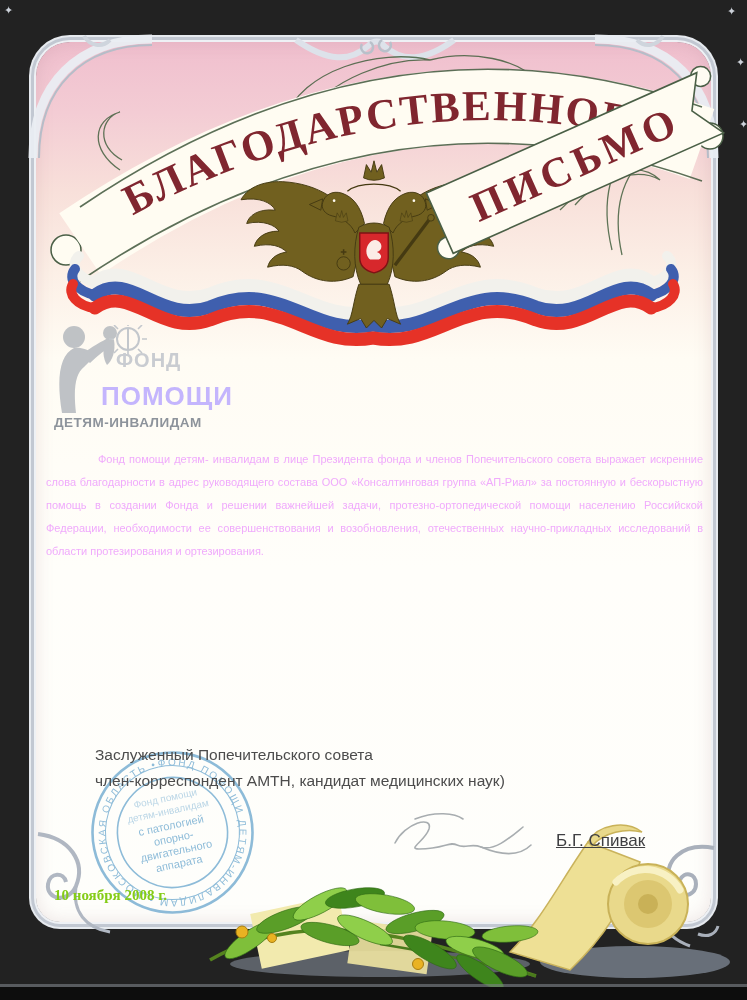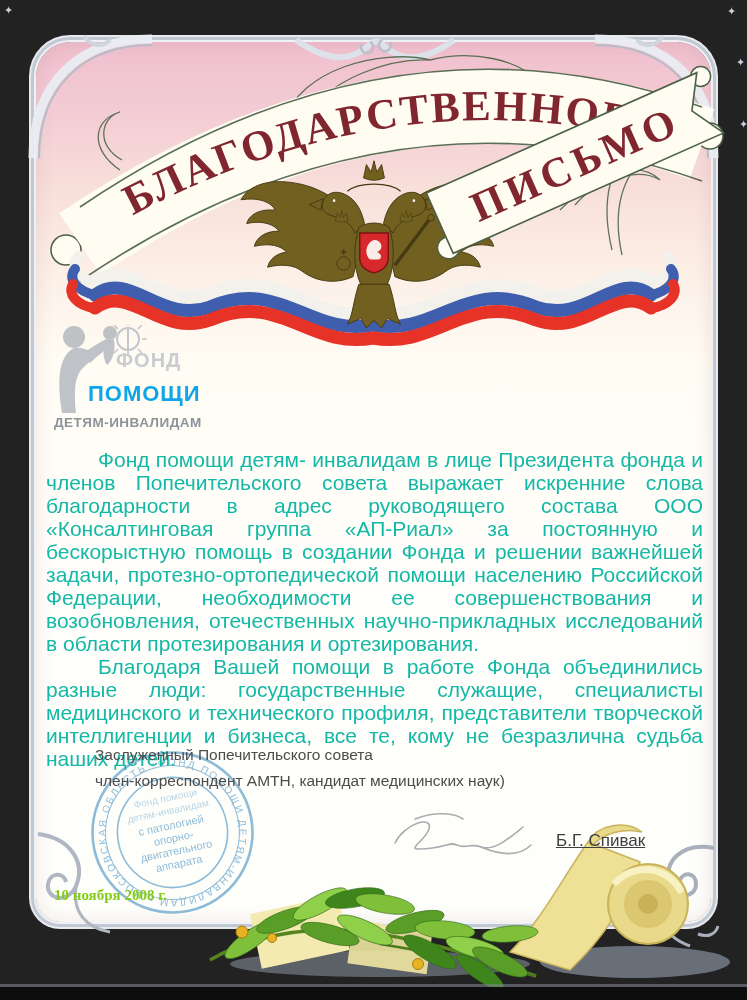--- a/index.html
+++ b/index.html
@@ -16,25 +16,25 @@
     border-radius:34px 34px 24px 24px;
     background:linear-gradient(180deg,#f0bfce 0%,#f3ccd4 8%,#f8e0da 17%,#fcefe6 26%,#fffcf4 36%,#fffefa 60%,#fefefb 100%);
     box-shadow:0 0 0 2px #eef1f5,0 0 0 5px #c2c8d2,0 0 0 7px #e6eaef,inset 0 0 18px rgba(150,100,110,.16);
   }
   .bottom-strip{position:absolute;left:0;right:0;bottom:0;height:13px;background:#0d0d0d;}
   .bottom-strip2{position:absolute;left:0;right:0;bottom:13px;height:3px;background:#7d8289;opacity:.6;}
   .sparkle{position:absolute;color:#ccd1d9;font-size:11px;}
   
   .logo{position:absolute;left:50px;top:325px;width:160px;height:110px;}
   .logo .w1{position:absolute;left:66px;top:24px;font-size:20px;font-weight:bold;color:#c9ccd1;letter-spacing:1px;}
-  .logo .w2{position:absolute;left:38px;top:56px;font-size:22px;font-weight:bold;color:#0ea5e9;letter-spacing:1px;}
+  .logo .w2{position:absolute;left:51px;top:56px;font-size:26px;font-weight:bold;color:#c4b5fd;letter-spacing:1px;}
   .logo .w3{position:absolute;left:4px;top:90px;font-size:13.5px;font-weight:bold;color:#8d939b;letter-spacing:.5px;}
   
-  .bodytext{position:absolute;left:46px;right:44px;top:448px;color:#14b8a6;
-    font-size:21px;line-height:23px;text-align:justify;}
+  .bodytext{position:absolute;left:46px;right:44px;top:448px;color:#f0abfc;
+    font-size:11px;line-height:23px;text-align:justify;}
   .bodytext p{margin:0;text-indent:52px;}
   
   .sig{position:absolute;left:95px;top:742px;color:#4c4c4c;font-size:15.5px;line-height:26px;}
   .sig-name{position:absolute;left:556px;top:831px;color:#3f3f42;font-size:17px;text-decoration:underline;}
   .date{position:absolute;left:46px;top:887px;font-family:"Liberation Serif",serif;
     font-weight:bold;font-size:15px;color:#84cc16;margin-left:8px;}
 </style>
 </head>
 <body>
 
@@ -174,21 +174,20 @@
         <text x="87.5" y="84">с патологией</text>
         <text x="87.5" y="97">опорно-</text>
         <text x="87.5" y="110">двигательного</text>
         <text x="87.5" y="123">аппарата</text>
       </g>
     </g>
   </svg>
 
   <div class="bodytext">
     <p>Фонд помощи детям- инвалидам  в лице Президента фонда и членов Попечительского совета выражает искренние слова благодарности в адрес руководящего состава ООО «Консалтинговая группа «АП-Риал» за постоянную и бескорыстную помощь в создании Фонда и решении важнейшей задачи, протезно-ортопедической помощи населению Российской Федерации, необходимости ее совершенствования и возобновления, отечественных научно-прикладных исследований в области протезирования и ортезирования.</p>
-    <p>Благодаря Вашей помощи в работе Фонда объединились разные люди: государственные служащие, специалисты медицинского и технического профиля, представители творческой интеллигенции и бизнеса, все те, кому не безразлична судьба наших детей.</p>
   </div>
 
   <div class="sig">
     <div>Заслуженный Попечительского совета</div>
     <div>член-корреспондент АМТН, кандидат медицинских наук)</div>
   </div>
 
   <svg class="abs" style="left:180px;top:812px;" width="560" height="180" viewBox="0 0 560 180">
     <ellipse cx="455" cy="150" rx="95" ry="16" fill="#aebcd0" opacity=".5"></ellipse>
     <ellipse cx="200" cy="152" rx="150" ry="13" fill="#b4c0d2" opacity=".4"></ellipse>

